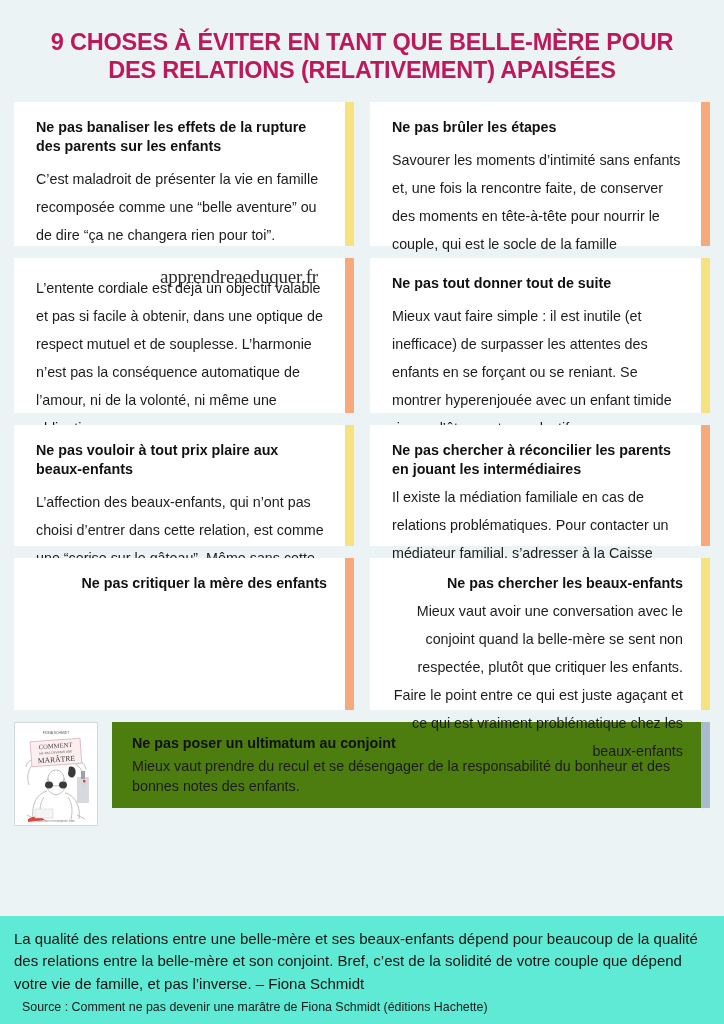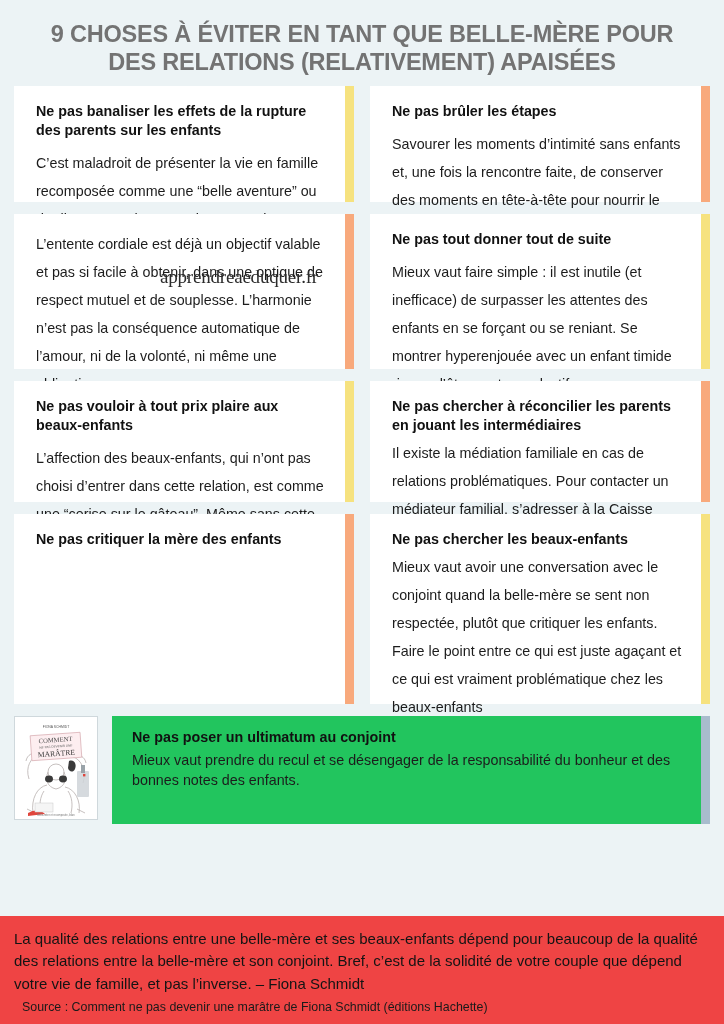--- a/index.html
+++ b/index.html
@@ -21,26 +21,26 @@
     background: #ecf3f5;
     box-sizing: border-box;
   }
 
   
   .header {
     padding: 16px 24px 6px 24px;
     text-align: center;
   }
   .header h1 {
-    margin: 4px;
+    margin: 12px;
     font-size: 23.5px;
     line-height: 28px;
     font-weight: bold;
     letter-spacing: -0.2px;
-    color: #737373;
+    color: #be185d;
     font-family: "Liberation Sans", sans-serif;
   }
 
   
   .grid {
     position: relative;
     padding: 0 14px;
     box-sizing: border-box;
   }
   .row {
@@ -79,24 +79,24 @@
   }
   .card-text {
     margin: 0;
     font-size: 14.3px;
     line-height: 28px;
     color: #1c1c1c;
   }
   .card-title.tight { margin-bottom: 4px; }
 
   
-  .row-1 .card { height: 116px; }
+  .row-1 .card { height: 144px; }
   .row-2 .card { height: 155px; }
   .row-3 .card { height: 121px; }
-  .row-4 .card { height: 190px; }
+  .row-4 .card { height: 152px; text-align: right; }
 
   
   .watermark {
     position: absolute;
     left: 160px;
     top: 266px;
     font-size: 19px;
     color: #2b2b2b;
     letter-spacing: -0.2px;
     z-index: 5;
@@ -118,36 +118,36 @@
     height: 104px;
     background: #ffffff;
     border: 1px solid #cfd8dc;
     box-sizing: border-box;
     overflow: hidden;
     position: relative;
   }
   .book svg { display: block; }
   .card9 {
     flex: 1 1 auto;
-    height: 108px;
-    background: #22c55e;
+    height: 86px;
+    background: #4d7c0f;
     display: flex;
     min-width: 0;
   }
   .card9 .card-body { padding: 12px 16px 10px 20px; }
   .card9 .card-title { font-size: 14.3px; margin-bottom: 4px; }
   .card9 .card-text  { font-size: 14.3px; line-height: 19.5px; }
 
   
   .footer {
     position: absolute;
     left: 0;
     right: 0;
     bottom: 0;
-    background: #ef4444;
+    background: #5eead4;
     padding: 12px 14px 6px 14px;
     box-sizing: border-box;
   }
   .footer-quote {
     margin: 0;
     font-size: 15px;
     line-height: 22.5px;
     color: #141414;
   }
   .footer-source {

